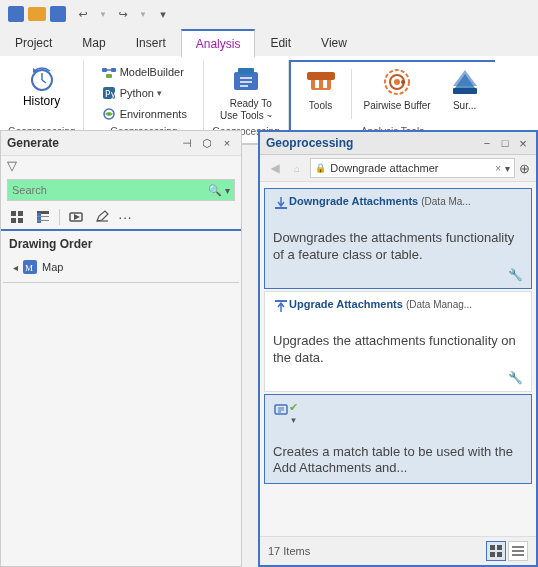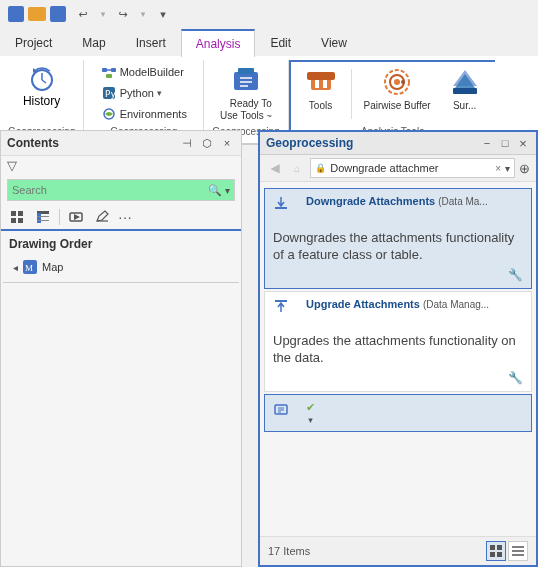--- a/index.html
+++ b/index.html
@@ -318,21 +318,21 @@
       border: 1px solid #ddd;
       cursor: pointer;
     }
     .tool-item.selected {
       background: #dce6f1;
       border: 1px solid #4472c4;
     }
     .tool-item-header {
       display: flex;
       align-items: flex-start;
-      gap: 17px;
+      gap: 0;
     }
     .tool-name {
       font-size: 11px;
       font-weight: 600;
       color: #1a4e8c;
       flex: 1;
     }
     .tool-category {
       font-size: 10px;
       color: #555;
@@ -516,21 +516,21 @@
           <div class="btn-label">Sur...</div>
         </div>
       </div>
       <div class="ribbon-group-label">Analysis Tools</div>
     </div>
   </div>
 </div>
 
 <div class="contents-panel">
   <div class="panel-header">
-    <span class="panel-title">Contents</span>
+    <span class="panel-title">Generate</span>
     <div class="panel-controls">
       <span class="panel-ctrl-btn">⊣</span>
       <span class="panel-ctrl-btn">⬡</span>
       <span class="panel-ctrl-btn">×</span>
     </div>
   </div>
 
   <div style="display:flex;align-items:center;padding:2px 6px;">
     <span style="font-size:13px;color:#555;">▽</span>
   </div>
@@ -660,20 +660,21 @@
             <line x1="5" y1="7" x2="11" y2="7" stroke="#4472c4" stroke-width="1"></line>
             <line x1="5" y1="9" x2="11" y2="9" stroke="#4472c4" stroke-width="1"></line>
             <line x1="5" y1="11" x2="8" y2="11" stroke="#4472c4" stroke-width="1"></line>
           </svg>
         </div>
         <div style="display:flex;flex-direction:column;gap:1px;align-items:center;">
           <span style="color:#70ad47;font-size:11px;cursor:pointer;">✔</span>
           <span style="color:#555;font-size:9px;cursor:pointer;">▾</span>
         </div>
       </div>
+      <div class="tool-desc">Creates a match table to be used with the Add Attachments and...</div>
     </div>
   </div>
 
   <div class="gp-footer">
     <span class="gp-count">17 Items</span>
     <div class="gp-view-btns">
       <div class="view-btn active">
         <svg width="14" height="14" viewBox="0 0 14 14">
           <rect x="1" y="1" width="5" height="5" fill="#555"></rect>
           <rect x="8" y="1" width="5" height="5" fill="#555"></rect>

